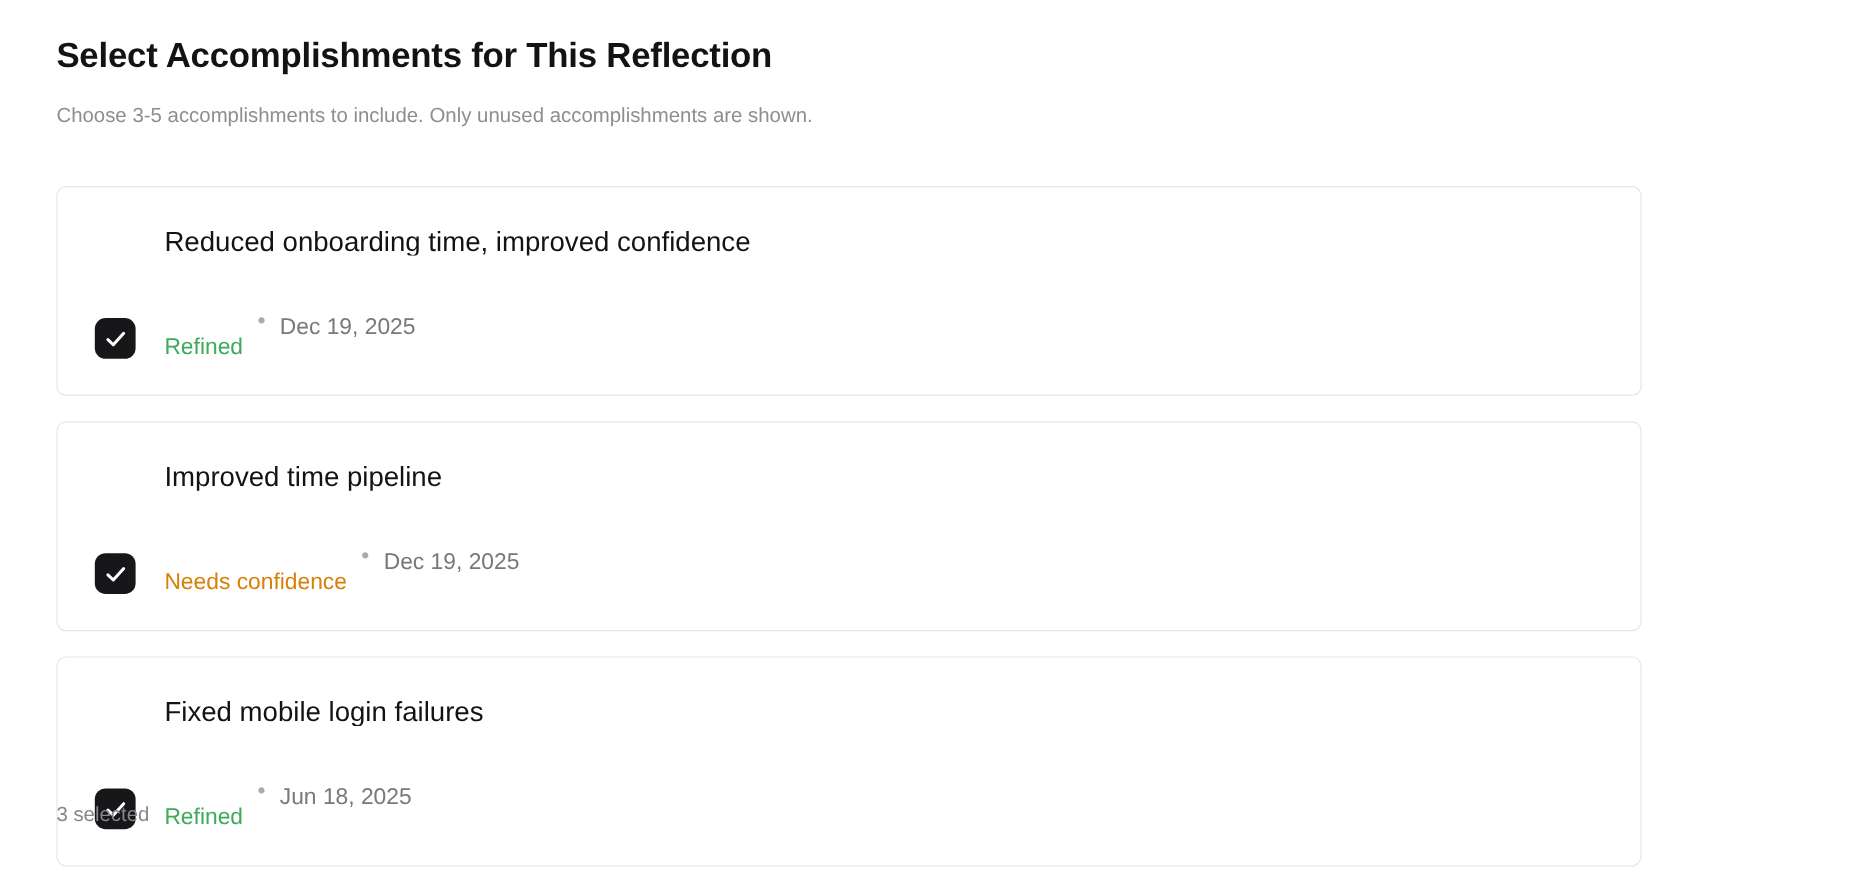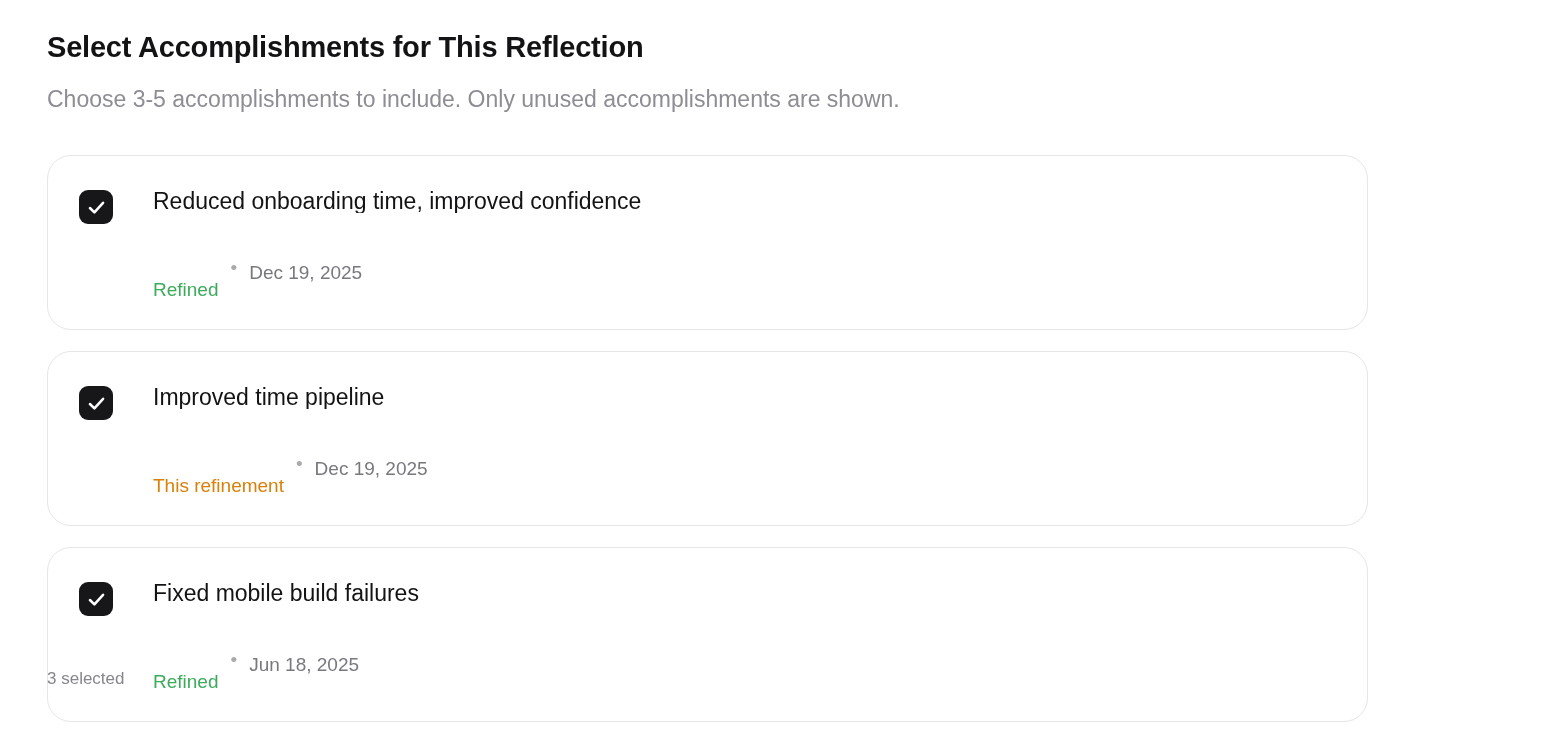--- a/index.html
+++ b/index.html
@@ -34,21 +34,21 @@
     font-size: 29px;
     font-weight: 700;
     line-height: 1.0;
     color: #131316;
     letter-spacing: -0.2px;
     margin: 0;
     white-space: nowrap;
   }
 
   .page-subtitle {
-    font-size: 23px;
+    font-size: 17px;
     font-weight: 400;
     line-height: 1.0;
     color: #8d8d93;
     margin: 0;
     padding-top: 26px;
     white-space: nowrap;
   }
 
   
   .card-list {
@@ -56,26 +56,26 @@
     left: 47px;
     top: 155px;
     right: 46px;
     display: flex;
     flex-direction: column;
     gap: 21px;
   }
 
   .accomplishment-card {
     border: 1px solid #e6e6e8;
-    border-radius: 24px;
+    border-radius: 8px;
     background: #ffffff;
     padding: 33px 26px 30px 31px;
     display: flex;
-    align-items: flex-start;
-    gap: 40px;
+    align-items: flex-end;
+    gap: 24px;
     cursor: pointer;
   }
 
   .checkbox {
     flex: 0 0 auto;
     width: 34px;
     height: 34px;
     border-radius: 9px;
     background: #17171a;
     display: flex;
@@ -180,35 +180,35 @@
 
     <div class="accomplishment-card">
       <span class="checkbox">
         <svg viewBox="0 0 24 24" fill="none">
           <path d="M4.5 12.6 L9.6 17.5 L19.5 6.6" stroke="#ffffff" stroke-width="2.9" stroke-linecap="round" stroke-linejoin="round"></path>
         </svg>
       </span>
       <div class="card-body">
         <div class="card-title">Improved time pipeline</div>
         <div class="card-meta">
-          <span class="status needs">This refinement</span>
+          <span class="status needs">Needs confidence</span>
           <span class="meta-dot">•</span>
           <span class="meta-date">Dec 19, 2025</span>
         </div>
       </div>
     </div>
 
     <div class="accomplishment-card">
       <span class="checkbox">
         <svg viewBox="0 0 24 24" fill="none">
           <path d="M4.5 12.6 L9.6 17.5 L19.5 6.6" stroke="#ffffff" stroke-width="2.9" stroke-linecap="round" stroke-linejoin="round"></path>
         </svg>
       </span>
       <div class="card-body">
-        <div class="card-title">Fixed mobile build failures</div>
+        <div class="card-title">Fixed mobile login failures</div>
         <div class="card-meta">
           <span class="status refined">Refined</span>
           <span class="meta-dot">•</span>
           <span class="meta-date">Jun 18, 2025</span>
         </div>
       </div>
     </div>
 
   </div>
 

